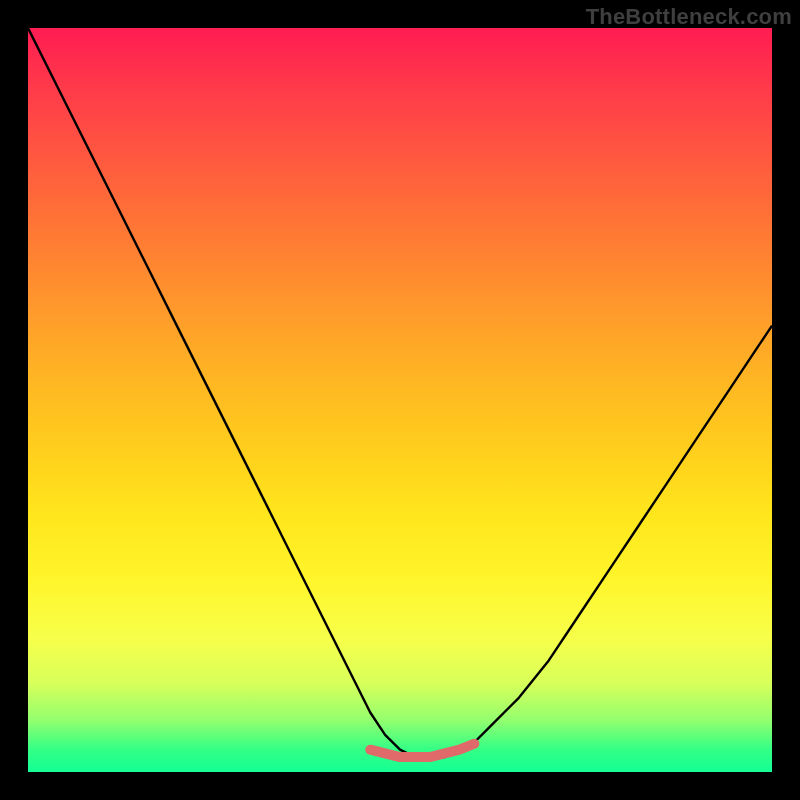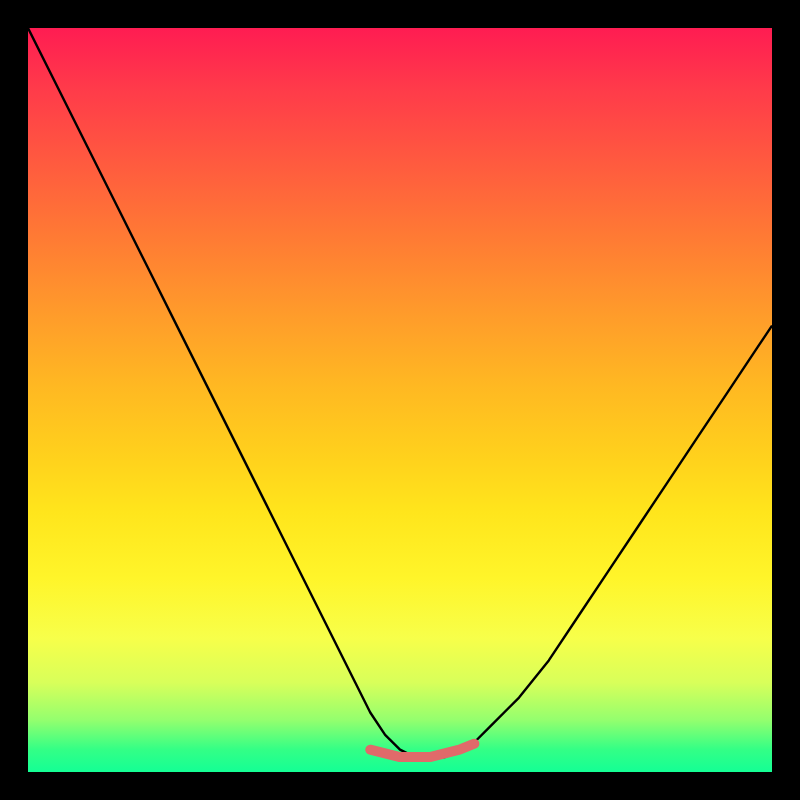--- a/index.html
+++ b/index.html
@@ -59,20 +59,21 @@
     width: 744px;
     height: 744px;
     z-index: 2;
   }
 </style>
 </head>
 <body>
 
 <div class="frame">
 
+  <div class="watermark">TheBottleneck.com</div>
 
   <div class="plot-area"></div>
 
   <svg class="curve" viewBox="0 0 744 744" preserveAspectRatio="none">
     <path id="path-bottleneck-curve" fill="none" d="M0.00 0.00 L29.76 59.52 L59.52 119.04 L89.28 178.56 L119.04 238.08 L148.80 297.60 L178.56 357.12 L208.32 416.64 L238.08 476.16 L267.84 535.68 L297.60 595.20 L327.36 654.72 L342.24 684.48 L357.12 706.80 L372.00 721.68 L386.88 729.12 L401.76 729.12 L416.64 729.12 L431.52 721.68 L446.40 714.24 L461.28 699.36 L491.04 669.60 L520.80 632.40 L550.56 587.76 L580.32 543.12 L610.08 498.48 L639.84 453.84 L669.60 409.20 L699.36 364.56 L729.12 319.92 L744.00 297.60" stroke="#000000" stroke-width="2.4" stroke-linecap="butt" stroke-linejoin="round"></path>
     <path id="path-flat-bottom-marker" fill="none" d="M342.24 721.68 L357.12 725.40 L372.00 729.12 L386.88 729.12 L401.76 729.12 L416.64 725.40 L431.52 721.68 L446.40 715.73" stroke="#e06a6a" stroke-width="10" stroke-linecap="round" stroke-linejoin="round"></path>
   </svg>
 
 </div>
 

